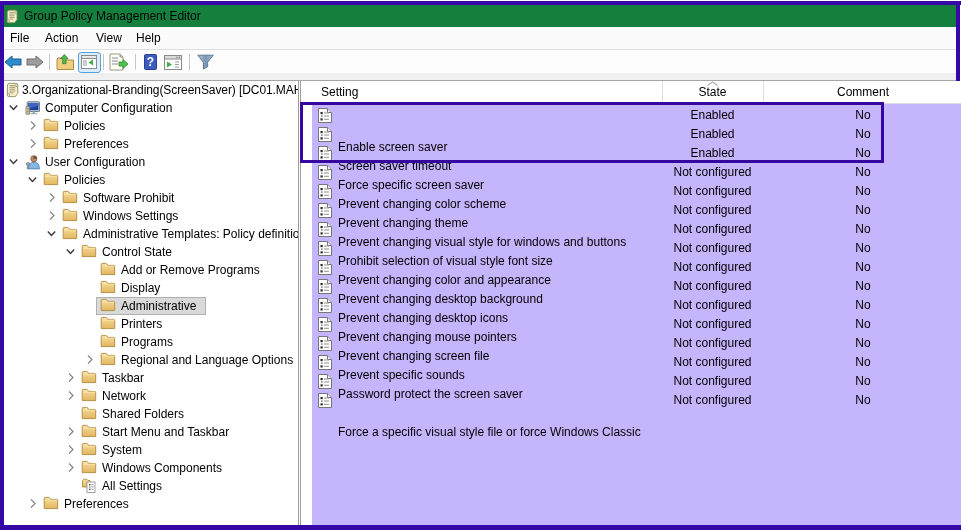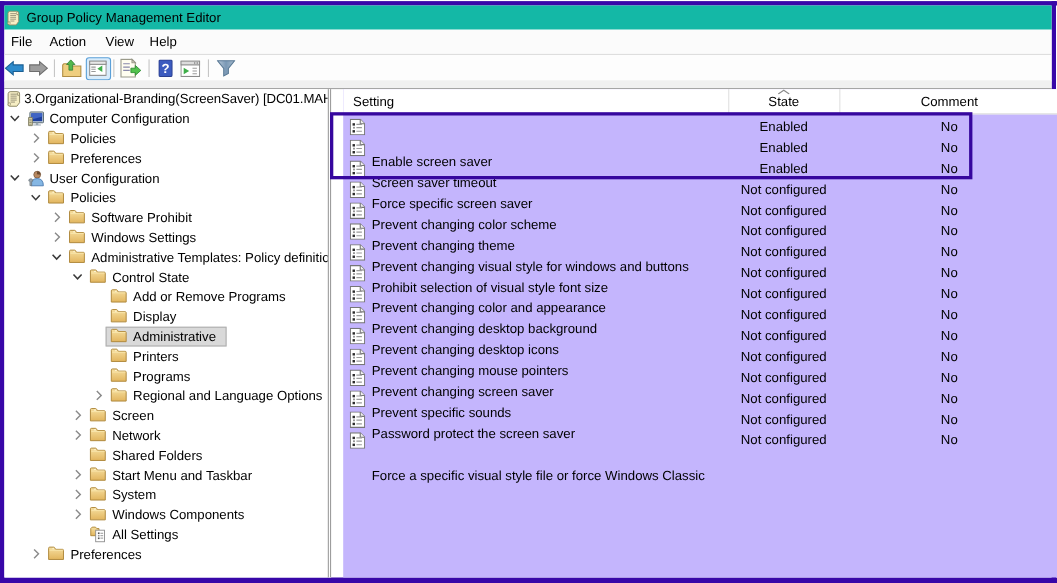--- a/index.html
+++ b/index.html
@@ -5,21 +5,21 @@
   html,body{margin:0;padding:0;background:#fff;}
   #wrap{position:relative;width:961px;height:530px;background:#fff;overflow:hidden;
         font-family:"Liberation Sans",sans-serif;font-size:12px;color:#000;}
   .abs{position:absolute;}
   
   .bt{left:0;top:1px;width:961px;height:4px;background:#3807a8;}
   .bl{left:0;top:1px;width:4px;height:529px;background:#3807a8;}
   .br{left:956px;top:1px;width:4px;height:529px;background:#3807a8;}
   .bb{left:0;top:525px;width:961px;height:5px;background:#3807a8;}
   
-  #titlebar{left:4px;top:5px;width:952px;height:22px;background:#14b8a6;}
+  #titlebar{left:4px;top:5px;width:952px;height:22px;background:#15803d;}
   #menubar{left:4px;top:27px;width:952px;height:22px;background:#fbfbfb;}
   #menubar span{position:absolute;top:4px;}
   #toolbar{left:4px;top:49px;width:952px;height:24px;background:#fdfdfd;border-top:1px solid #dedede;}
   #band{left:4px;top:73px;width:952px;height:7px;background:#f0f0f0;}
   #topline{left:4px;top:80px;width:952px;height:1px;background:#a5a5a5;}
   #leftpanel{left:4px;top:81px;width:294px;height:444px;background:#fff;overflow:hidden;}
   #divider{left:298px;top:81px;width:3px;height:444px;background:#fdfdfd;border-left:1px solid #9d9d9d;border-right:1px solid #9d9d9d;box-sizing:border-box;}
   #rightpanel{left:312px;top:81px;width:655px;height:444px;background:#c4b5fd;overflow:hidden;}
   
   .tsep{position:absolute;top:4px;width:1px;height:16px;background:#c6c6c6;}
@@ -306,21 +306,21 @@
         </svg>
         <span class="tlabel" style="left:117px">Regional and Language Options</span>
       </div>
 <div class="trow" style="left:0;top:288px;width:294px;">
         <svg class="chev" style="left:61px" width="11" height="11" viewBox="0 0 11 11">
           <path d="M4 1.5 L8 5.5 L4 9.5" fill="none" stroke="#8a8a8a" stroke-width="1.3"></path>
         </svg>
         <svg class="ticon" style="left:77px" width="16" height="16">
           <use href="#i-folder"></use>
         </svg>
-        <span class="tlabel" style="left:98px">Screen</span>
+        <span class="tlabel" style="left:98px">Taskbar</span>
       </div>
 <div class="trow" style="left:0;top:306px;width:294px;">
         <svg class="chev" style="left:61px" width="11" height="11" viewBox="0 0 11 11">
           <path d="M4 1.5 L8 5.5 L4 9.5" fill="none" stroke="#8a8a8a" stroke-width="1.3"></path>
         </svg>
         <svg class="ticon" style="left:77px" width="16" height="16">
           <use href="#i-folder"></use>
         </svg>
         <span class="tlabel" style="left:98px">Network</span>
       </div>
@@ -471,21 +471,21 @@
           <use href="#i-setting"></use>
         </svg>
 <span class="lname">Prevent changing mouse pointers</span>
         <span class="lstate">Not configured</span>
         <span class="lcomm">No</span>
 </div>
 <div class="lrow" style="top:234px;">
 <svg class="lic" width="14" height="15">
           <use href="#i-setting"></use>
         </svg>
-<span class="lname">Prevent changing screen saver</span>
+<span class="lname">Prevent changing screen file</span>
         <span class="lstate">Not configured</span>
         <span class="lcomm">No</span>
 </div>
 <div class="lrow" style="top:253px;">
 <svg class="lic" width="14" height="15">
           <use href="#i-setting"></use>
         </svg>
 <span class="lname">Prevent specific sounds</span>
         <span class="lstate">Not configured</span>
         <span class="lcomm">No</span>

